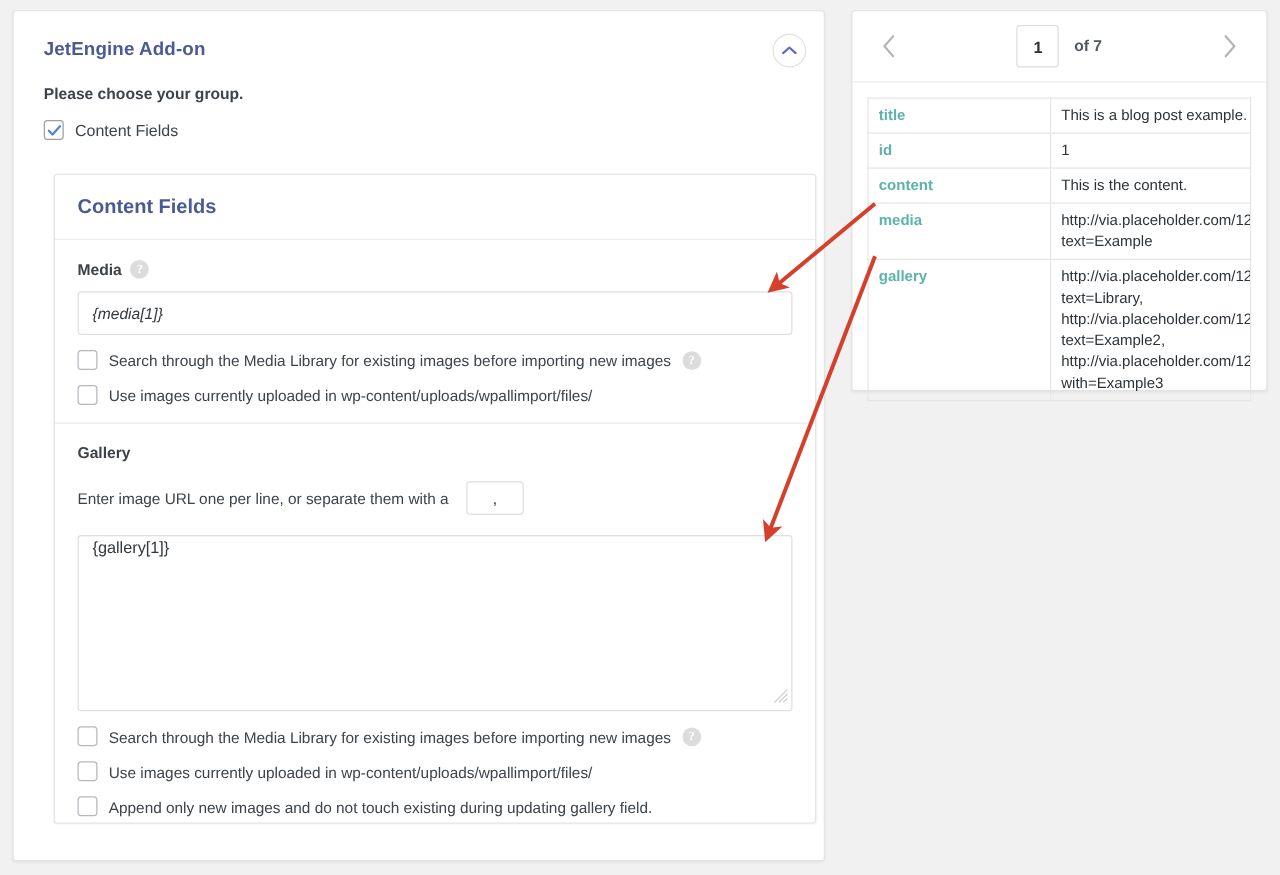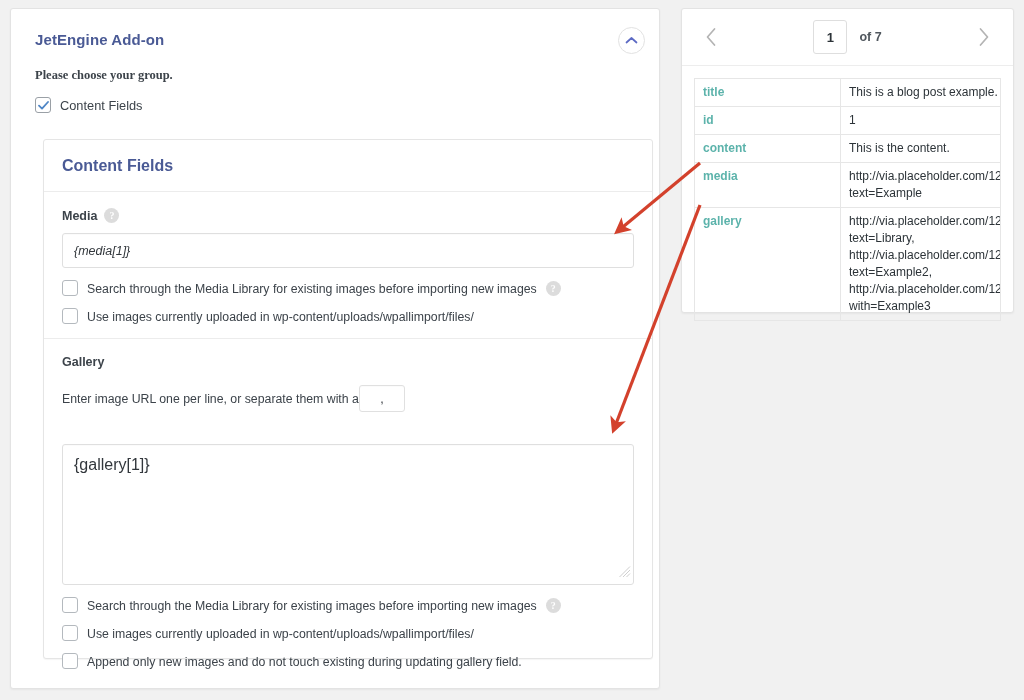--- a/index.html
+++ b/index.html
@@ -32,21 +32,21 @@
   .collapse-btn {
     position: absolute; right: 14px; top: 18px;
     width: 27px; height: 27px; border-radius: 50%;
     border: 1px solid #e2e2e2; background: #fff;
     display: flex; align-items: center; justify-content: center;
   }
   .collapse-btn svg { display:block; }
 
   .choose-txt {
     margin: 20px 24px 0 24px;
-    font-size: 12.5px; font-weight: bold; color: #3c434a; font-family: Liberation Serif, serif;
+    font-size: 12.5px; font-weight: bold; color: #3c434a;
   }
 
   .group-row {
     margin: 14px 24px 0 24px;
     display: flex; align-items: center; gap: 9px;
   }
   .cb {
     width: 16px; height: 16px; min-width:16px;
     border: 1px solid #b4b9be; border-radius: 3px;
     background: #fff; display:flex; align-items:center; justify-content:center;
@@ -96,41 +96,41 @@
     font-style: italic;
   }
 
   .opt-row {
     display: flex; align-items: flex-end; gap: 9px;
     margin-top: 12px;
   }
   .opt-label { font-size: 12.3px; color: #3c434a; }
 
   .sep-row {
-    display: flex; align-items: center; 
+    display: flex; align-items: center; gap: 14px;
     margin-top: 16px;
   }
   .sep-txt { font-size: 12.3px; color: #3c434a; }
   .sep-box {
     width: 46px; height: 27px;
     border: 1px solid #e0e0e0; border-radius: 3px;
     background: #fff;
     display: flex; align-items: center; justify-content: center;
     font-size: 12.5px; color: #32373c;
     box-shadow: inset 0 1px 1px rgba(0,0,0,.02);
   }
 
   .textarea {
     position: relative;
-    margin-top: 32px;
+    margin-top: 16px;
     width: 100%; height: 141px;
     border: 1px solid #dfdfdf; border-radius: 3px;
     background: #fff;
-    padding: 11px 11px;
-    font-size: 16px; color: #32373c;
+    padding: 1px 11px;
+    font-size: 13px; color: #32373c;
     box-shadow: inset 0 1px 1px rgba(0,0,0,.02);
   }
   .grip { position:absolute; right:2px; bottom:2px; }
 
   
   .preview {
     position: absolute; left: 681px; top: 8px;
     width: 333px; height: 305px;
     background: #fff;
     border: 1px solid #e3e3e3;

